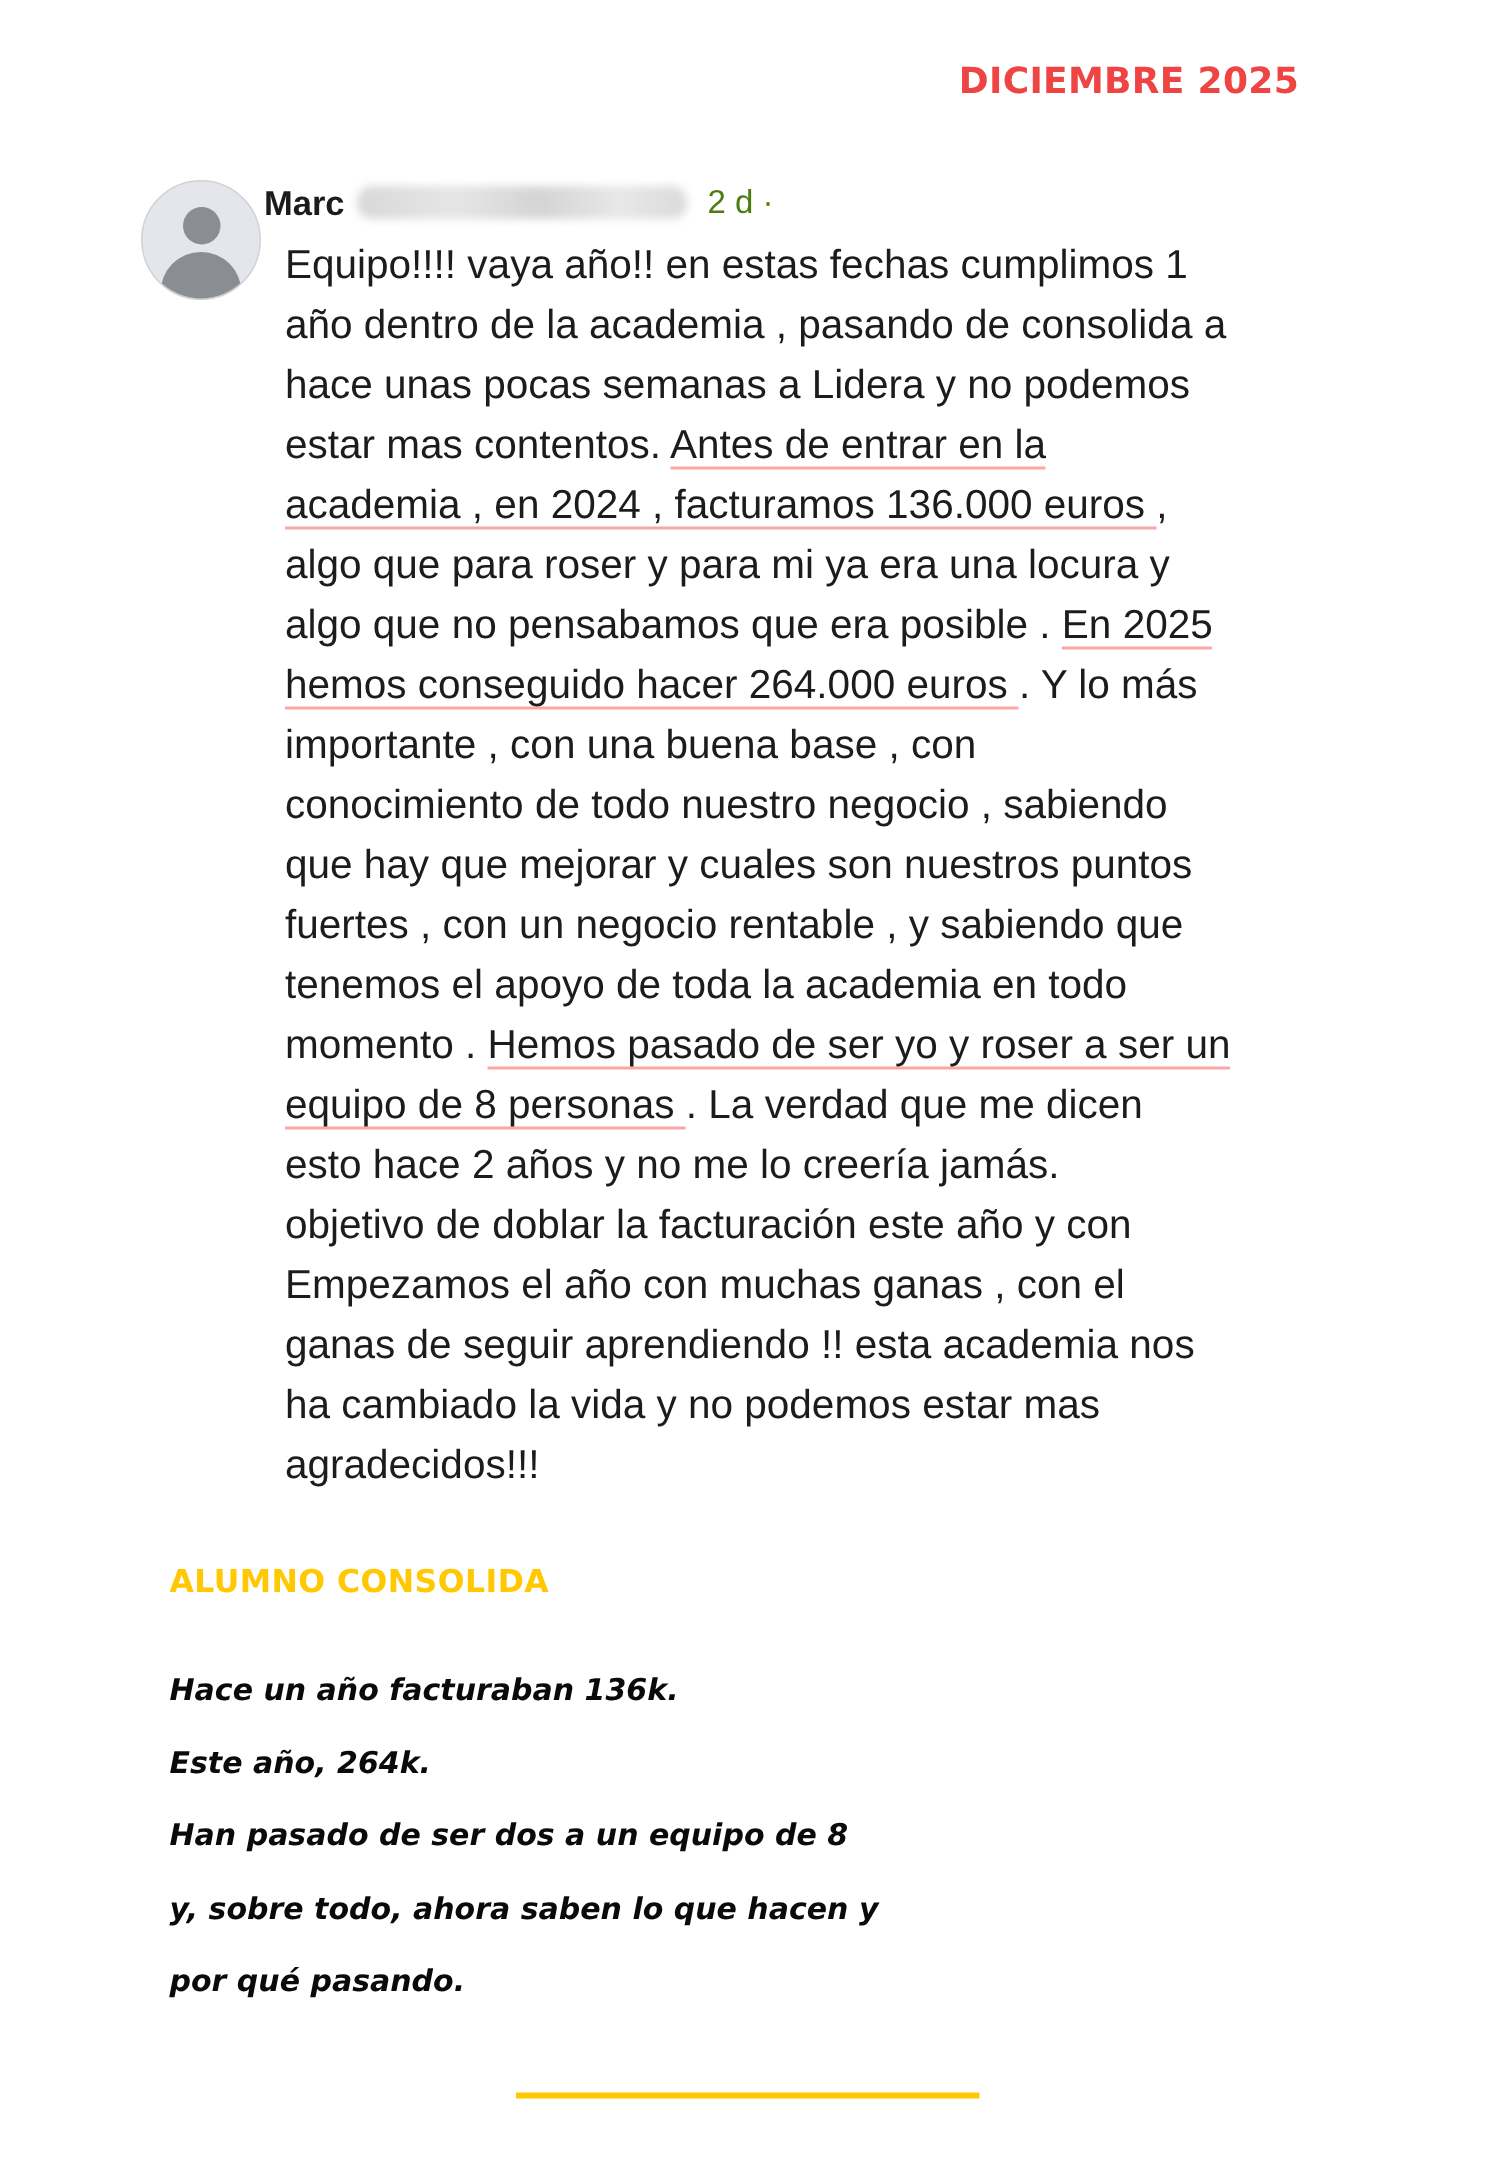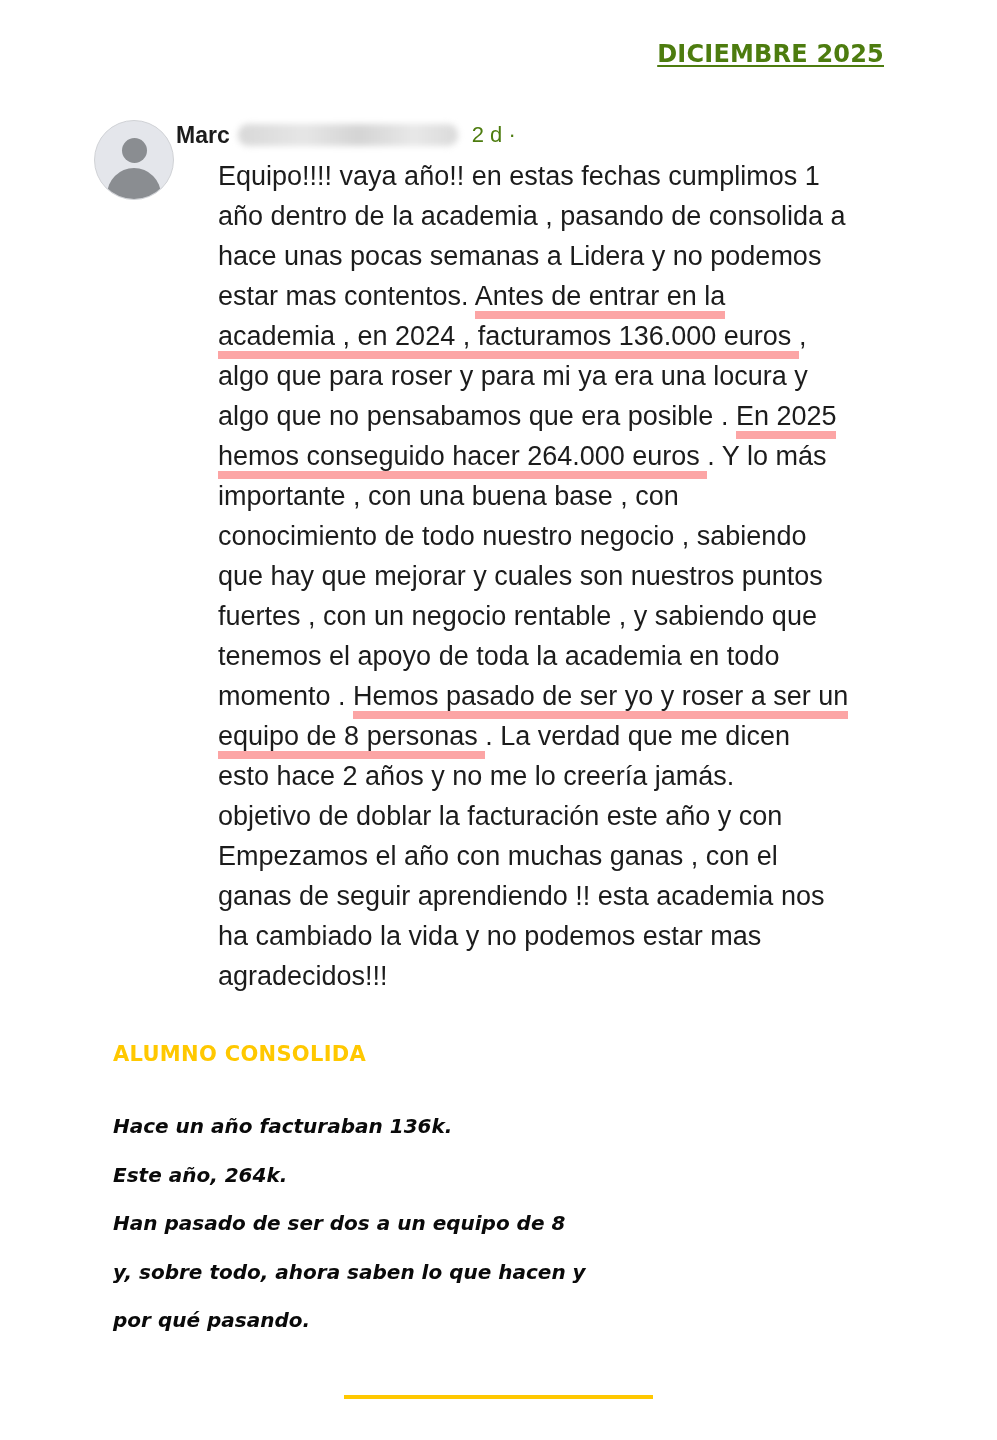--- a/index.html
+++ b/index.html
@@ -1,39 +1,39 @@
 <!DOCTYPE html>
 <html><head>
   <meta charset="utf-8">
   <style>
     html, body { margin: 0; padding: 0; background: #ffffff; }
     body { width: 997px; height: 1440px; position: relative; overflow: hidden; font-family: "Liberation Sans", sans-serif; color: #111; }
     .date-heading {
-      position: absolute; right: 113px; top: 40px;
+      position: absolute; right: 131px; top: 40px;
       font-family: "DejaVu Sans", sans-serif; font-weight: bold; font-size: 24px;
-      letter-spacing: 0.2px; color: #4d7c0f; text-decoration: underline; text-decoration-thickness: 2px; text-underline-offset: 3px;
+      letter-spacing: 0.2px; color: #ef4444; text-decoration-thickness: 2px; text-underline-offset: 3px;
     }
     .post { position: absolute; left: 92px; top: 118px; width: 820px; }
     .avatar {
       position: absolute; left: 2px; top: 2px; width: 78px; height: 78px; border-radius: 50%;
       background: #e4e6eb; border: 1px solid #d0d2d6; overflow: hidden;
     }
     .avatar .head { position: absolute; left: 27px; top: 17px; width: 25px; height: 25px; border-radius: 50%; background: #8a8d91; }
     .avatar .body { position: absolute; left: 12px; top: 47px; width: 54px; height: 40px; border-radius: 27px 27px 0 0; background: #8a8d91; }
     .post-header { position: absolute; left: 84px; top: 2px; height: 30px; display: flex; align-items: center; }
     .author { font-weight: bold; font-size: 23px; color: #1c1c1c; }
     .blurred-surname {
       display: inline-block; width: 220px; height: 22px; margin-left: 8px; border-radius: 10px;
       background: linear-gradient(90deg, #d8d8d8, #e6e6e6 30%, #d4d4d4 55%, #e8e8e8 80%, #dadada);
       filter: blur(3px);
     }
     .timestamp { font-size: 22px; color: #4d7c0f; margin-left: 14px; }
     .post-body { position: absolute; left: 98px; top: 38px; width: 730px; font-size: 27px; line-height: 40px; color: #1c1c1c; }
-    .line { white-space: nowrap; height: 40px; margin-left: 28px; }
-    .hl { border-bottom: 8px solid #fca5a5; padding-bottom: 0px; }
+    .line { white-space: nowrap; height: 40px; }
+    .hl { border-bottom: 2px solid #fca5a5; padding-bottom: 0px; }
     .label {
       position: absolute; left: 113px; top: 1042px;
       font-family: "DejaVu Sans", sans-serif; font-weight: bold; font-size: 21px; color: #ffc800; letter-spacing: 0.3px;
     }
     .summary {
       position: absolute; left: 113px; top: 1102px; width: 800px;
       font-family: "DejaVu Sans", sans-serif; font-weight: bold; font-style: italic; font-size: 20px; line-height: 48.5px; color: #0a0a0a;
     }
     .summary div { white-space: nowrap; }
     .divider { position: absolute; left: 344px; top: 1395px; width: 309px; height: 4px; background: #ffc800; }

